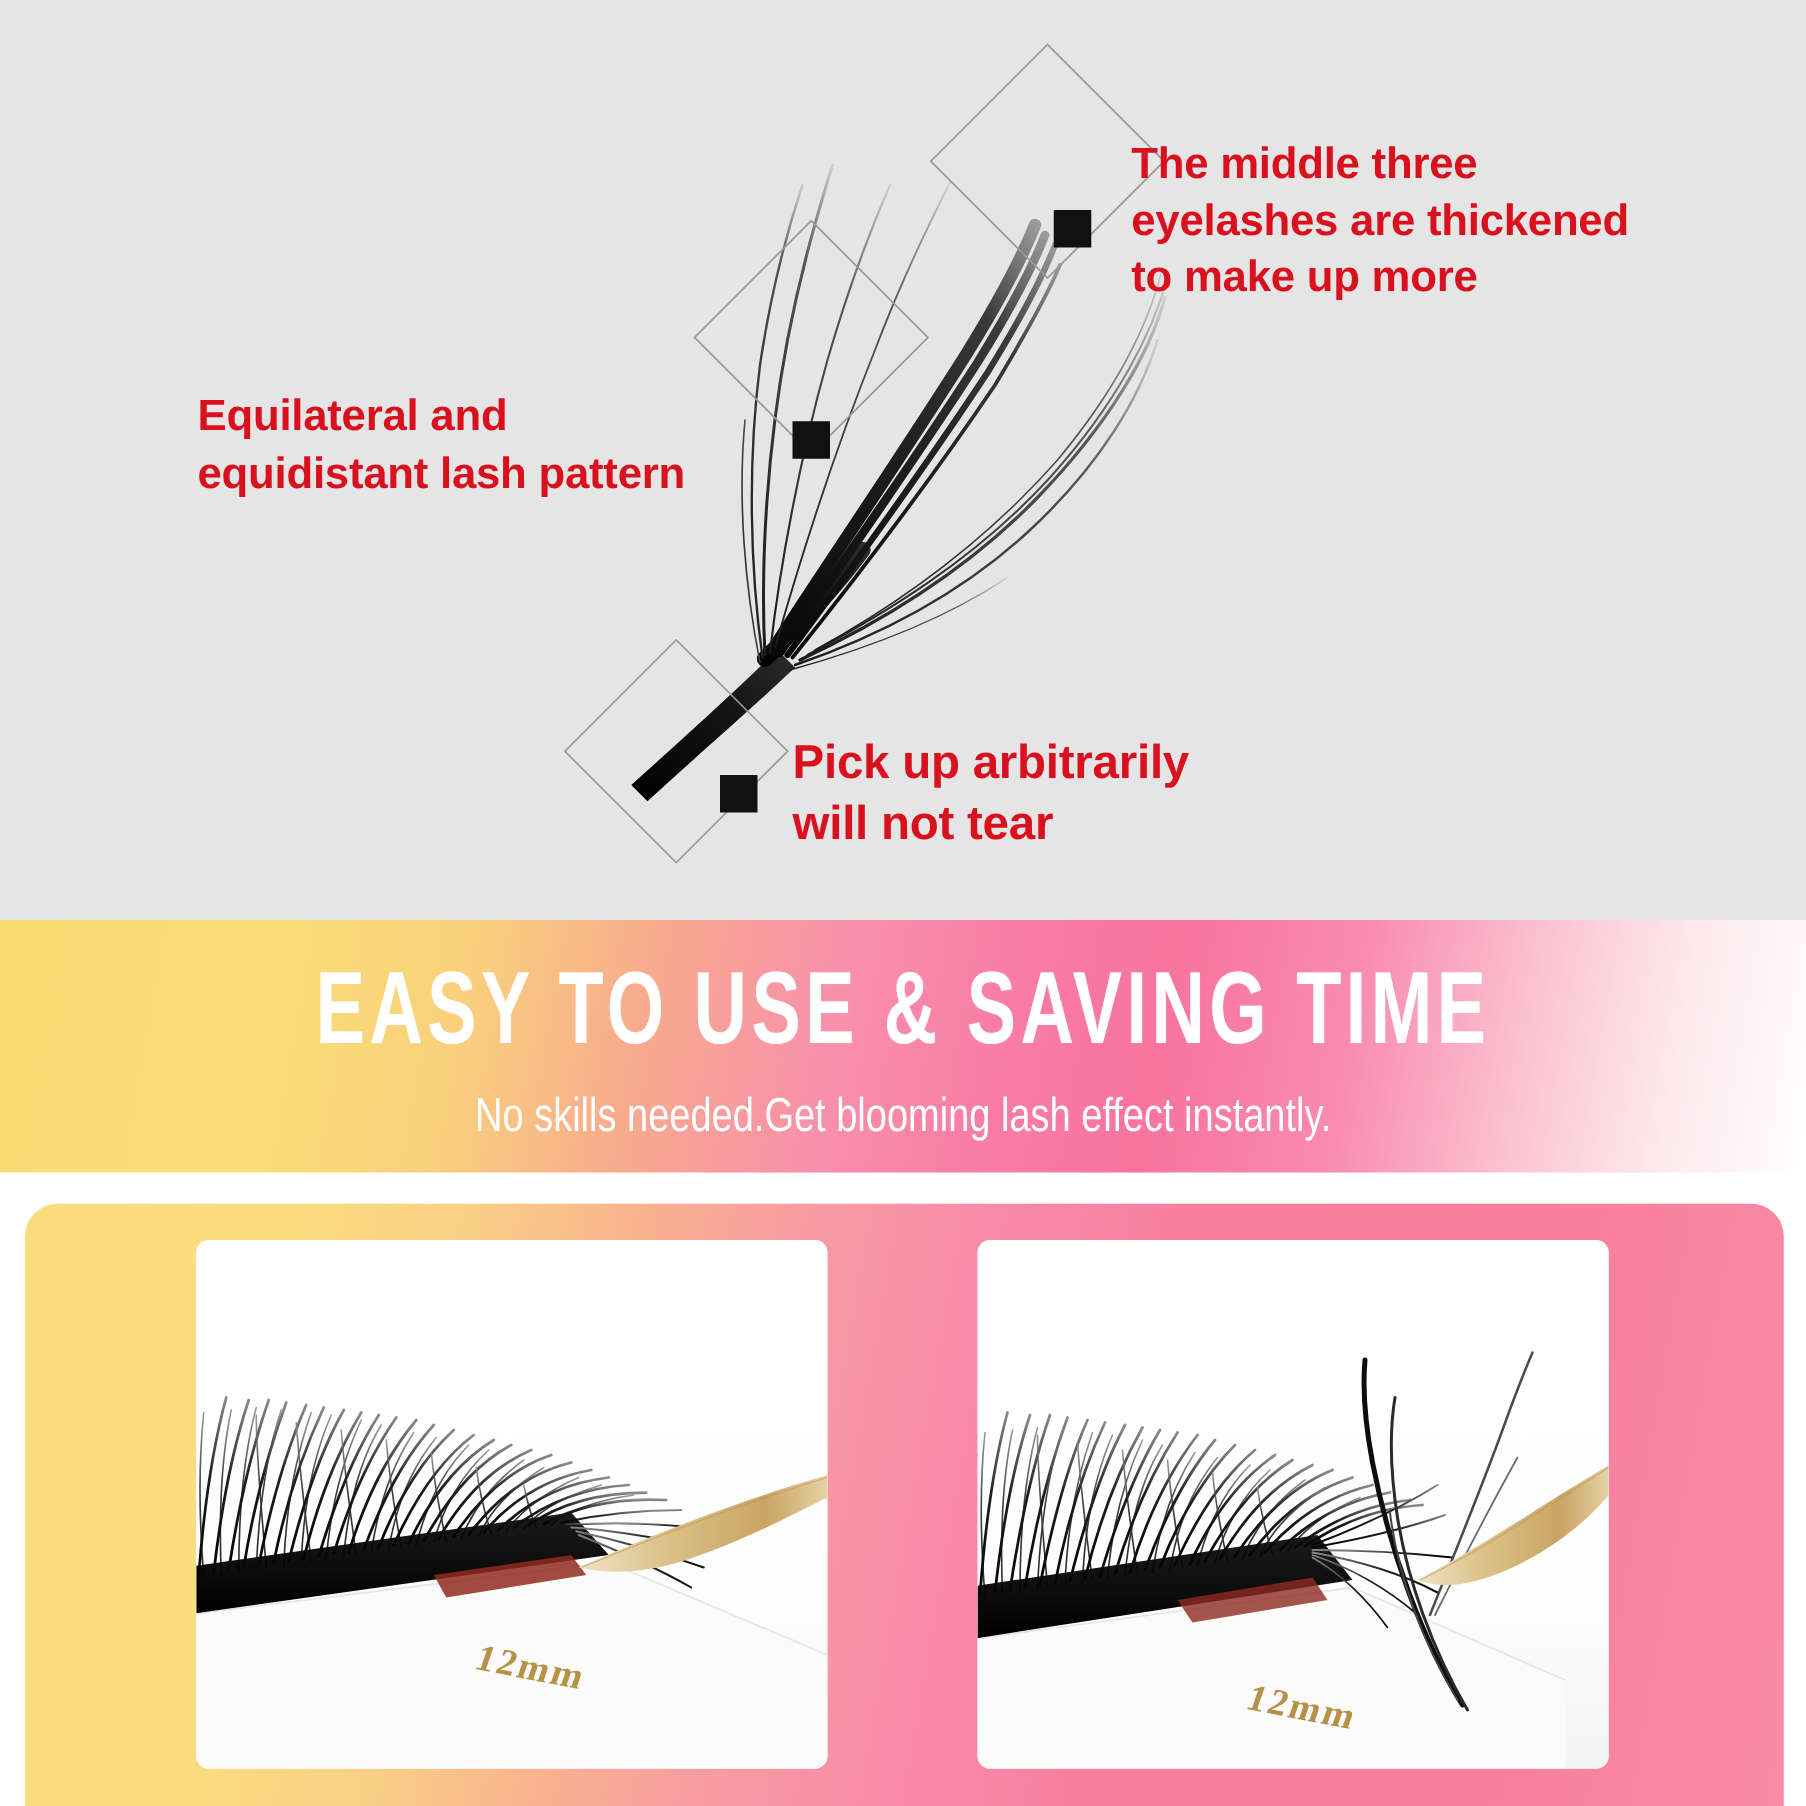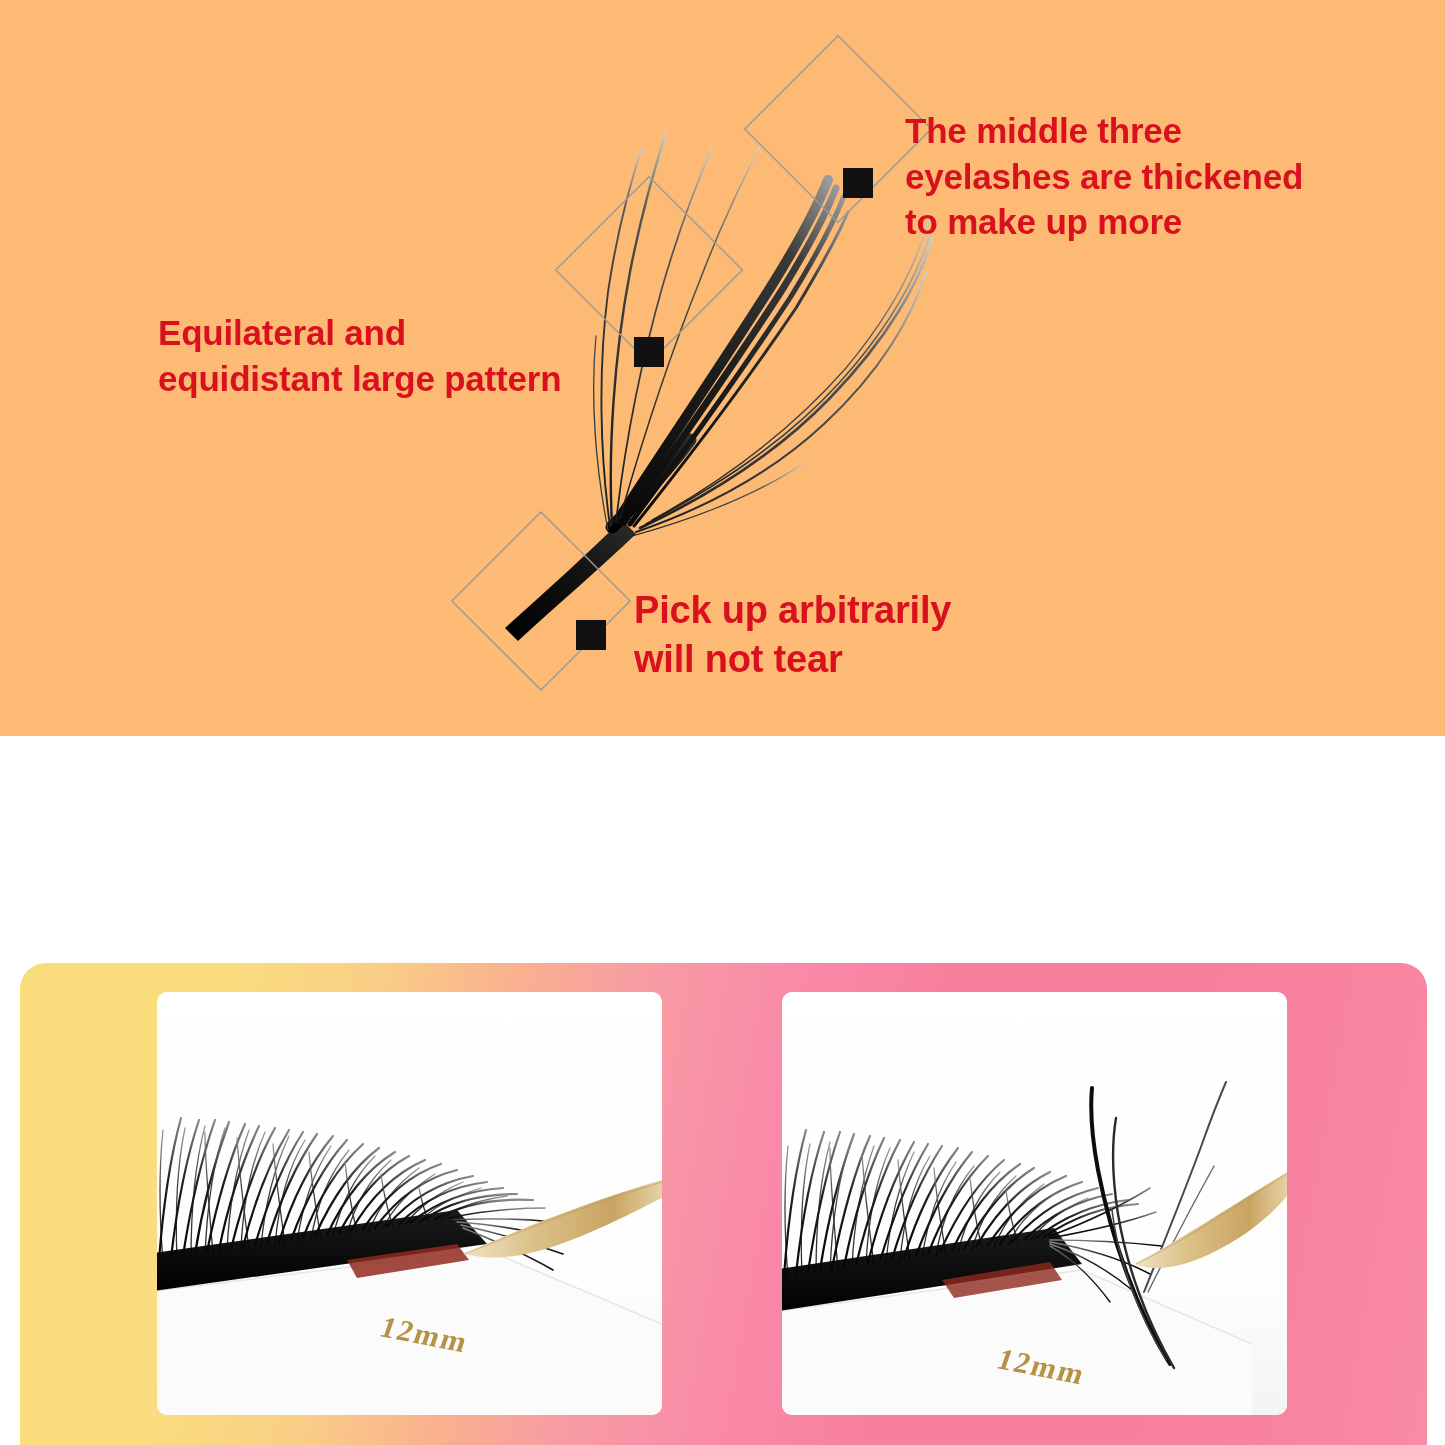--- a/index.html
+++ b/index.html
@@ -7,21 +7,21 @@
   body{
     width:1445px;height:1445px;
     background:#ffffff;
     font-family:"Liberation Sans","DejaVu Sans",sans-serif;
     overflow:hidden;
     position:relative;
   }
   .page{position:relative;width:1445px;height:1445px;overflow:hidden;background:#fff;}
 
   
-  .top-section{position:absolute;left:0;top:0;width:1445px;height:736px;background:#fdba74;overflow:hidden;}
+  .top-section{position:absolute;left:0;top:0;width:1445px;height:736px;background:#e5e5e5;overflow:hidden;}
   .diagram-stage{position:absolute;left:0;top:0;width:1445px;height:736px;}
   .diagram-svg{position:absolute;left:0;top:0;width:1445px;height:736px;}
 
   .callout{position:absolute;color:#d9111f;font-weight:700;line-height:1.30;letter-spacing:-0.2px;white-space:pre-line;}
   .callout-1{left:905px;top:108px;font-size:35px;}
   .callout-2{left:158px;top:310px;font-size:35px;}
   .callout-3{left:634px;top:586px;font-size:38px;}
 
   
   .banner{
@@ -138,27 +138,31 @@
           <rect x="478" y="538" width="126" height="126" transform="rotate(45 541 601)" fill="none" stroke="#9a9a9a" stroke-width="1.4"></rect>
           <rect x="576" y="620" width="30" height="30" fill="#111111"></rect>
         </g>
       </svg>
 
       <div class="callout callout-1">The middle three
 eyelashes are thickened
 to make up more</div>
 
       <div class="callout callout-2">Equilateral and
-equidistant large pattern</div>
+equidistant lash pattern</div>
 
       <div class="callout callout-3">Pick up arbitrarily
 will not tear</div>
     </div>
   </div>
 
+  <div class="banner">
+    <div class="banner-title">EASY TO USE &amp; SAVING TIME</div>
+    <div class="banner-sub">No skills needed.Get blooming lash effect instantly.</div>
+  </div>
 
   <div class="photo-section">
 
     <div class="photo-card card-left">
       <div class="photo-inner">
         <svg class="photo-svg" viewBox="0 0 505 423" preserveAspectRatio="none">
           <defs>
             <linearGradient id="trayBgL" x1="0" y1="0" x2="0" y2="1">
               <stop offset="0%" stop-color="#ffffff"></stop>
               <stop offset="70%" stop-color="#fdfdfd"></stop>

